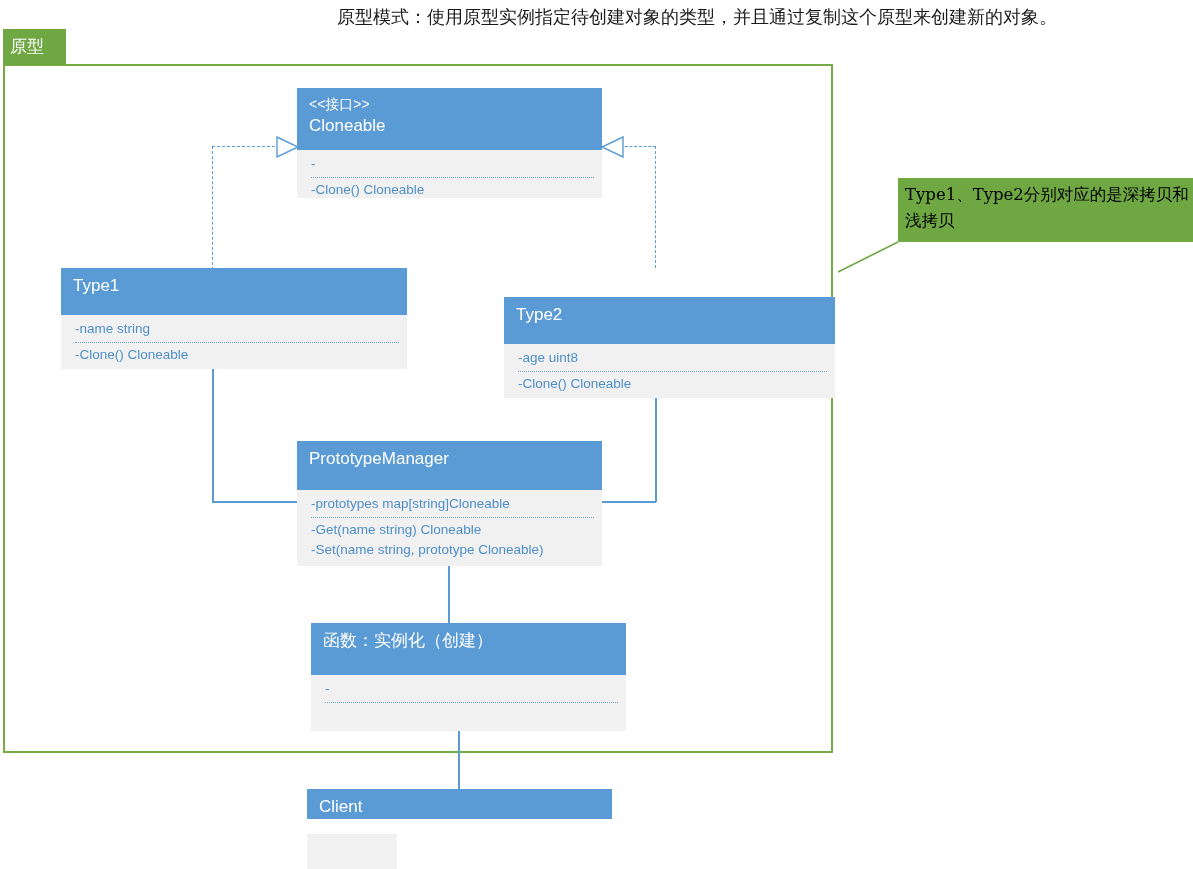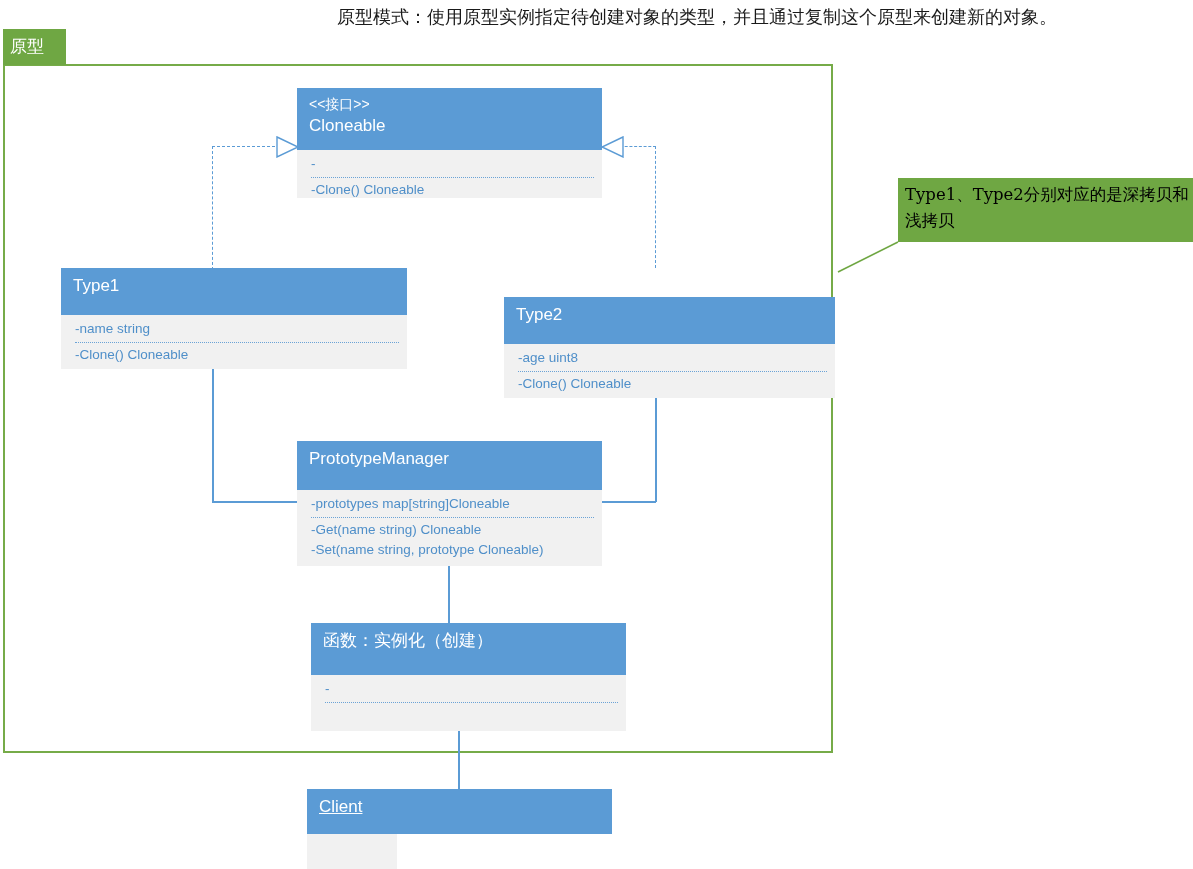--- a/index.html
+++ b/index.html
@@ -251,21 +251,21 @@
     </div>
     <div class="uml-body" style="height:56px;">
       <div class="uml-attrs">
         <div class="row">-</div>
       </div>
       <div class="uml-sep"></div>
     </div>
   </div>
 
   <div class="abs uml-box" style="left:307px; top:789px; width:305px;">
-    <div class="uml-header" style="height:45px;text-decoration:underline;">
+    <div class="uml-header" style="height:30px;">
       <span class="cname">Client</span>
     </div>
   </div>
   <div class="abs" style="left:307px; top:834px; width:90px; height:35px; background:#f1f1f1;"></div>
 
   <svg class="abs" id="note-leader" style="left:836px; top:240px;" width="70" height="36" viewBox="0 0 70 36">
     <line x1="62" y1="2" x2="2" y2="32" stroke="#6fa743" stroke-width="1.6"></line>
   </svg>
   <div class="abs" id="note-box"></div>
   <div class="abs" id="note-text">Type1、Type2分别对应的是深拷贝和浅拷贝</div>

